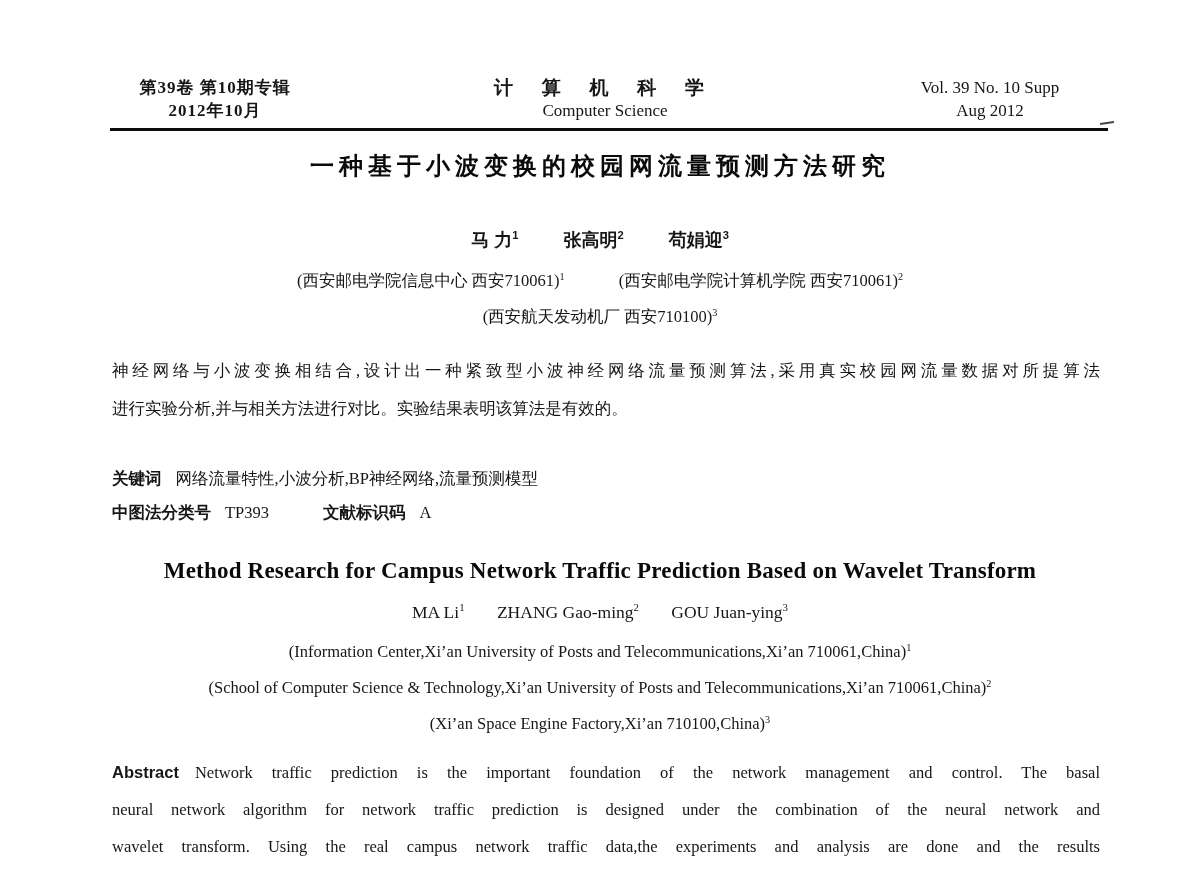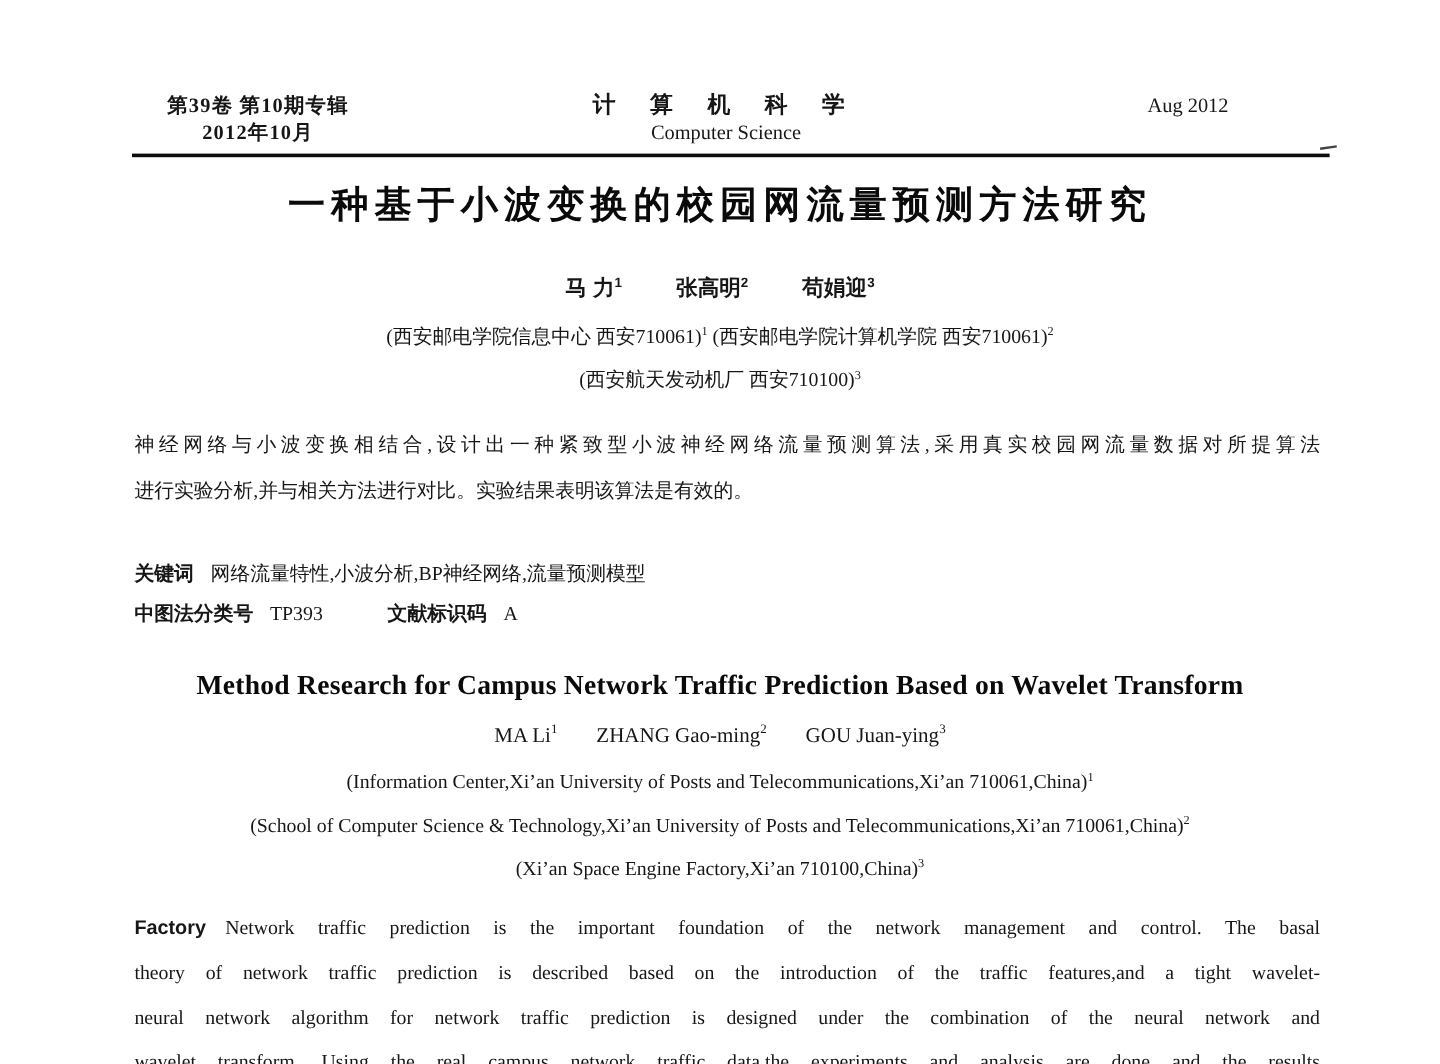--- a/index.html
+++ b/index.html
@@ -30,29 +30,29 @@
   }
   .rule-tick{
     position:absolute;top:122px;right:86px;width:14px;border-top:2px solid #444;
     transform:rotate(-8deg);
   }
   
   .cn-title{
     position:absolute;top:150px;left:0;right:0;
     text-align:center;
     font-family:"Liberation Sans", sans-serif;
-    font-weight:700;font-size:31px;letter-spacing:5px;color:#0a0a0a;
+    font-weight:700;font-size:24px;letter-spacing:5px;color:#0a0a0a;
   }
   .cn-authors{
     position:absolute;top:228px;left:0;right:0;text-align:center;
     font-family:"Liberation Sans", sans-serif;font-weight:700;font-size:18px;
   }
   .cn-authors .author{margin:0 20px;}
   .cn-affil1{position:absolute;top:270px;left:0;right:0;text-align:center;font-size:16.5px;}
-  .cn-affil1 .grp{margin:0 0;}
+  .cn-affil1 .grp{margin:0 25px;}
   .cn-affil2{position:absolute;top:306px;left:0;right:0;text-align:center;font-size:16.5px;}
   sup{font-size:0.62em;vertical-align:super;line-height:0;}
   
   .cn-abstract{
     position:absolute;top:352px;left:112px;right:100px;
     font-size:16.5px;
   }
   .cn-abstract .line{line-height:38px;}
   .justify-full{text-align:justify;text-align-last:justify;}
   .lbl{
@@ -93,20 +93,21 @@
   <div class="jheader">
     <div class="jh-block jh-left">
       <div class="jh-cn">第39卷  第10期专辑</div>
       <div class="jh-cn">2012年10月</div>
     </div>
     <div class="jh-block jh-center">
       <div class="jh-name-cn">计 算 机 科 学</div>
       <div class="jh-en">Computer  Science</div>
     </div>
     <div class="jh-block jh-right">
+      <div class="jh-en">Vol. 39 No. 10 Supp</div>
       <div class="jh-en">Aug 2012</div>
     </div>
   </div>
   <div class="rule"></div>
   <div class="rule-tick"></div>
 
   <div class="cn-title">一种基于小波变换的校园网流量预测方法研究</div>
 
   <div class="cn-authors">
     <span class="author"><span>马  力</span><sup>1</sup></span>
@@ -144,20 +145,19 @@
   </div>
 
   <div class="en-affils">
     <div><span>(Information Center,Xi’an University of Posts and Telecommunications,Xi’an 710061,China)</span><sup>1</sup></div>
     <div><span>(School of Computer Science &amp; Technology,Xi’an University of Posts and Telecommunications,Xi’an 710061,China)</span><sup>2</sup></div>
     <div><span>(Xi’an Space Engine Factory,Xi’an 710100,China)</span><sup>3</sup></div>
   </div>
 
   <div class="en-abstract">
     <div class="line justify-full">
-      <span class="lbl">Factory</span><span>Network traffic prediction is the important foundation of the network management and control. The basal</span>
+      <span class="lbl">Abstract</span><span>Network traffic prediction is the important foundation of the network management and control. The basal</span>
     </div>
-    <div class="line justify-full">theory of network traffic prediction is described based on the introduction of the traffic features,and a tight wavelet-</div>
     <div class="line justify-full">neural network algorithm for network traffic prediction is designed under the combination of the neural network and</div>
     <div class="line justify-full">wavelet transform. Using the real campus network traffic data,the experiments and analysis are done and the results</div>
   </div>
 
 </div>
 
 </body></html>

